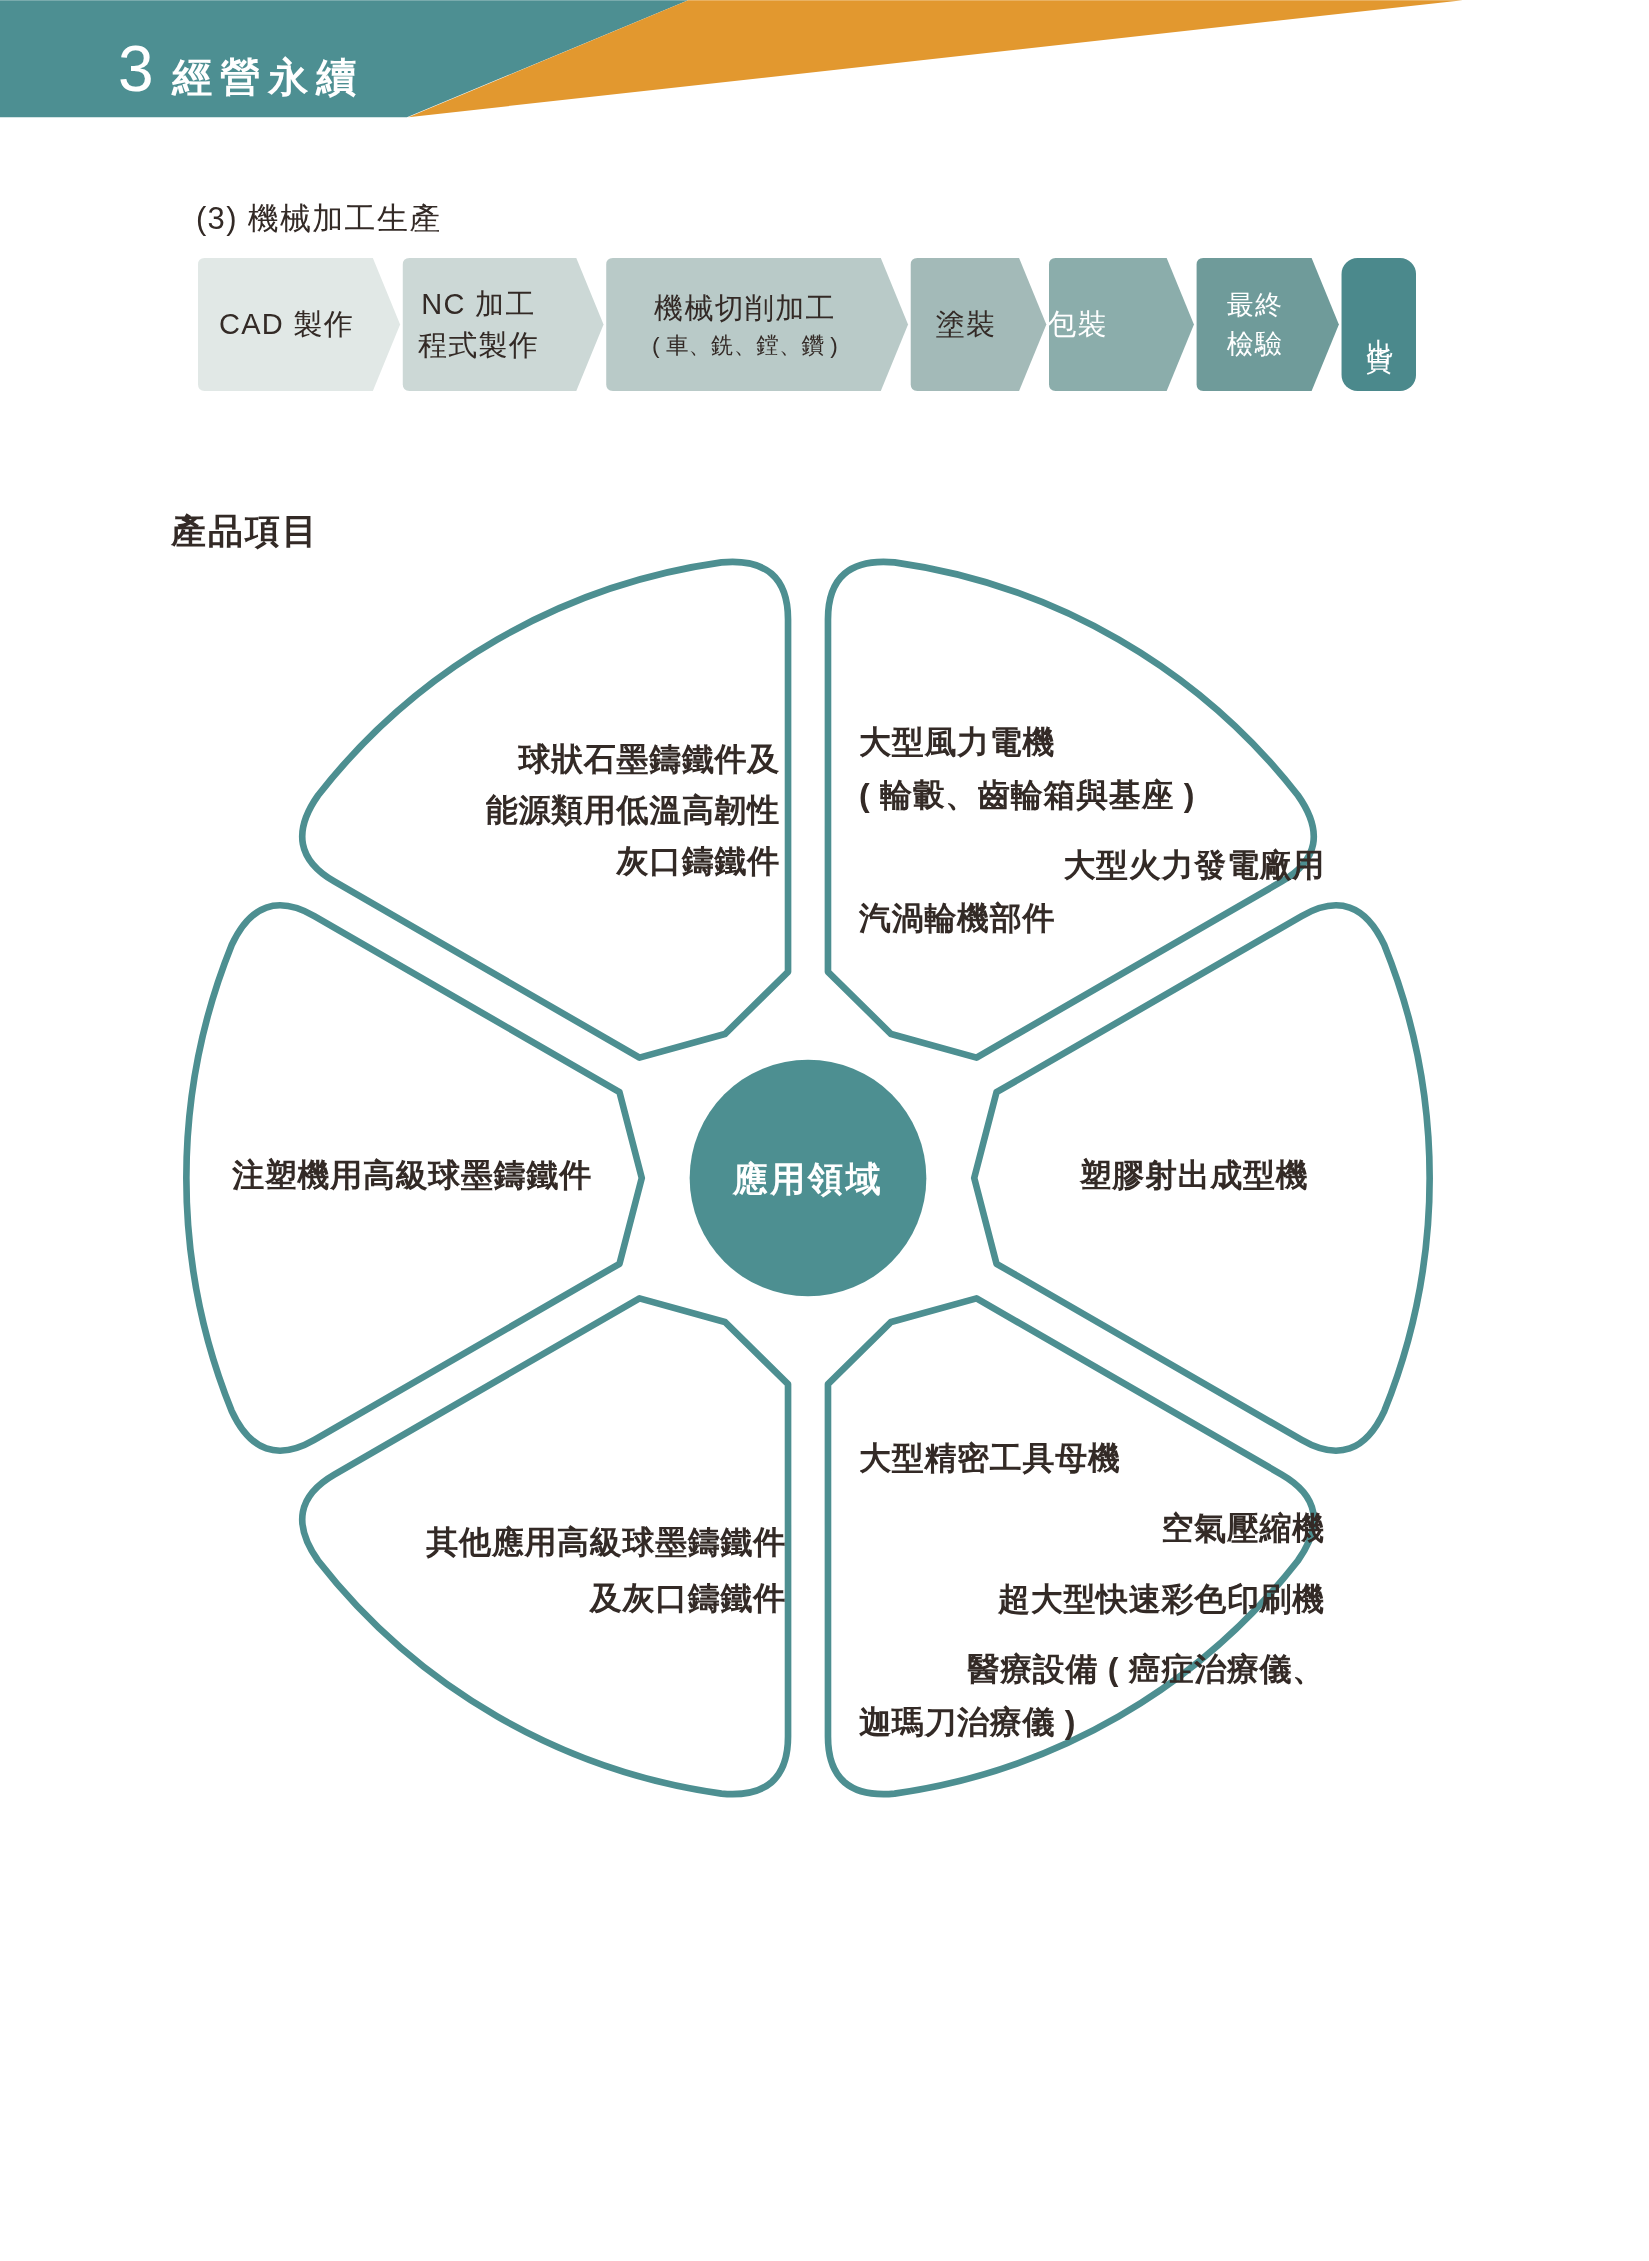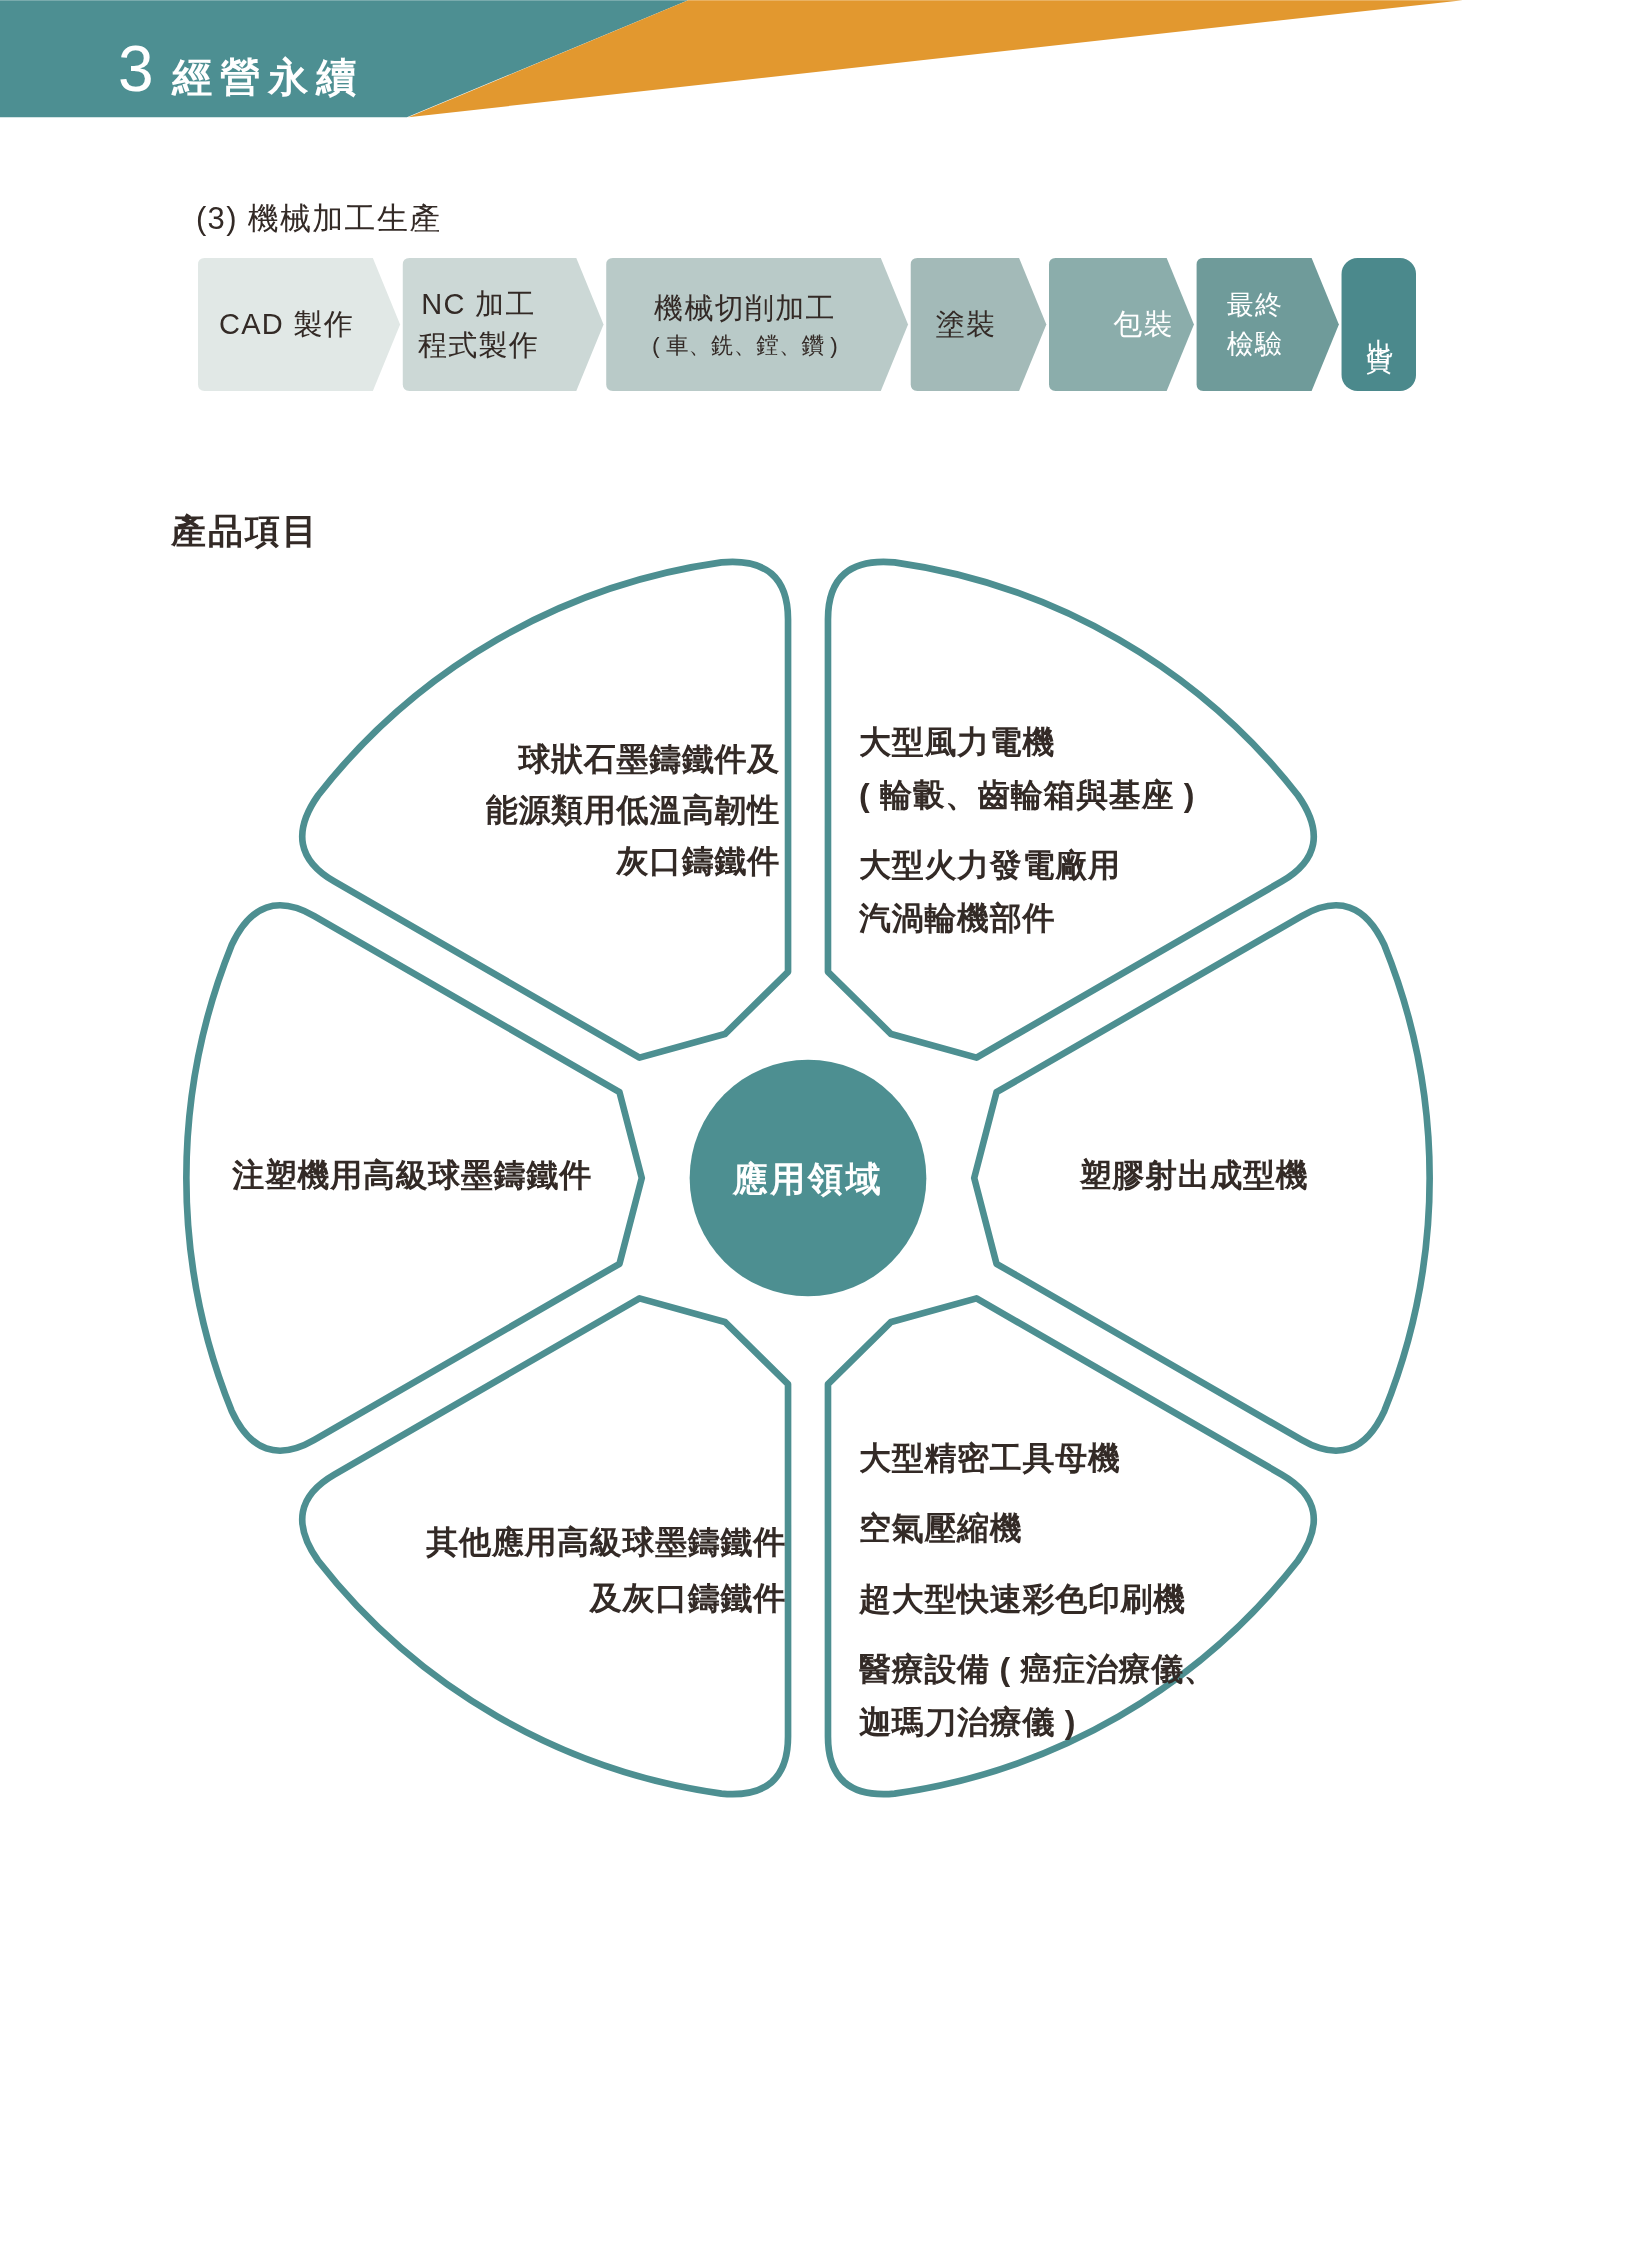--- a/index.html
+++ b/index.html
@@ -32,21 +32,21 @@
   
   .flower-svg{position:absolute;left:183px;top:553px;}
   .petal-text{position:absolute;font-size:32px;font-weight:700;line-height:51px;letter-spacing:0.7px;}
   .petal-text .line{display:block;}
   .pt-top-left{right:893px;top:734px;width:505px;text-align:right;}
   .pt-top-right{left:859px;top:716px;width:466px;text-align:left;line-height:53px;}
   .pt-left{left:186px;top:1149px;width:452px;text-align:center;line-height:53px;}
   .pt-right{left:958px;top:1149px;width:472px;text-align:center;line-height:53px;}
   .pt-bottom-left{right:887px;top:1514px;width:505px;text-align:right;line-height:56px;}
   .pt-bottom-right{left:859px;top:1411px;width:466px;text-align:left;line-height:53px;margin-top:21px;}
-  .gap-top{margin-top:17.3px;}
+  .gap-top{margin-top:17.3px;text-align:right;}
   .center-label{position:absolute;left:675px;top:1153px;width:266px;height:53px;
                 display:flex;align-items:center;justify-content:center;
                 color:#ffffff;font-size:35px;font-weight:700;letter-spacing:2.7px;}
 </style>
 </head>
 <body>
 
 <div class="page">
 
   <svg class="header-svg" width="1649" height="120" viewBox="0 0 2480 180">
@@ -76,21 +76,21 @@
     <span class="l">NC 加工</span>
     <span class="l">程式製作</span>
   </div>
   <div class="stage-text" style="left:607px;width:276px;">
     <span class="l">機械切削加工</span>
     <span class="l small">( 車、銑、鏜、鑽 )</span>
   </div>
   <div class="stage-text" style="left:911px;width:110px;">
     <span class="l">塗裝</span>
   </div>
-  <div class="stage-text light" style="left:1084px;width:119px;">
+  <div class="stage-text light" style="left:1018px;width:119px;">
     <span class="l">包裝</span>
   </div>
   <div class="stage-text light" style="left:1197px;width:116px;">
     <span class="l w40">最終</span>
     <span class="l w40">檢驗</span>
   </div>
   <div class="stage-text light" style="left:1342px;width:74px;">
     <span class="vertical">出貨</span>
   </div>
 

